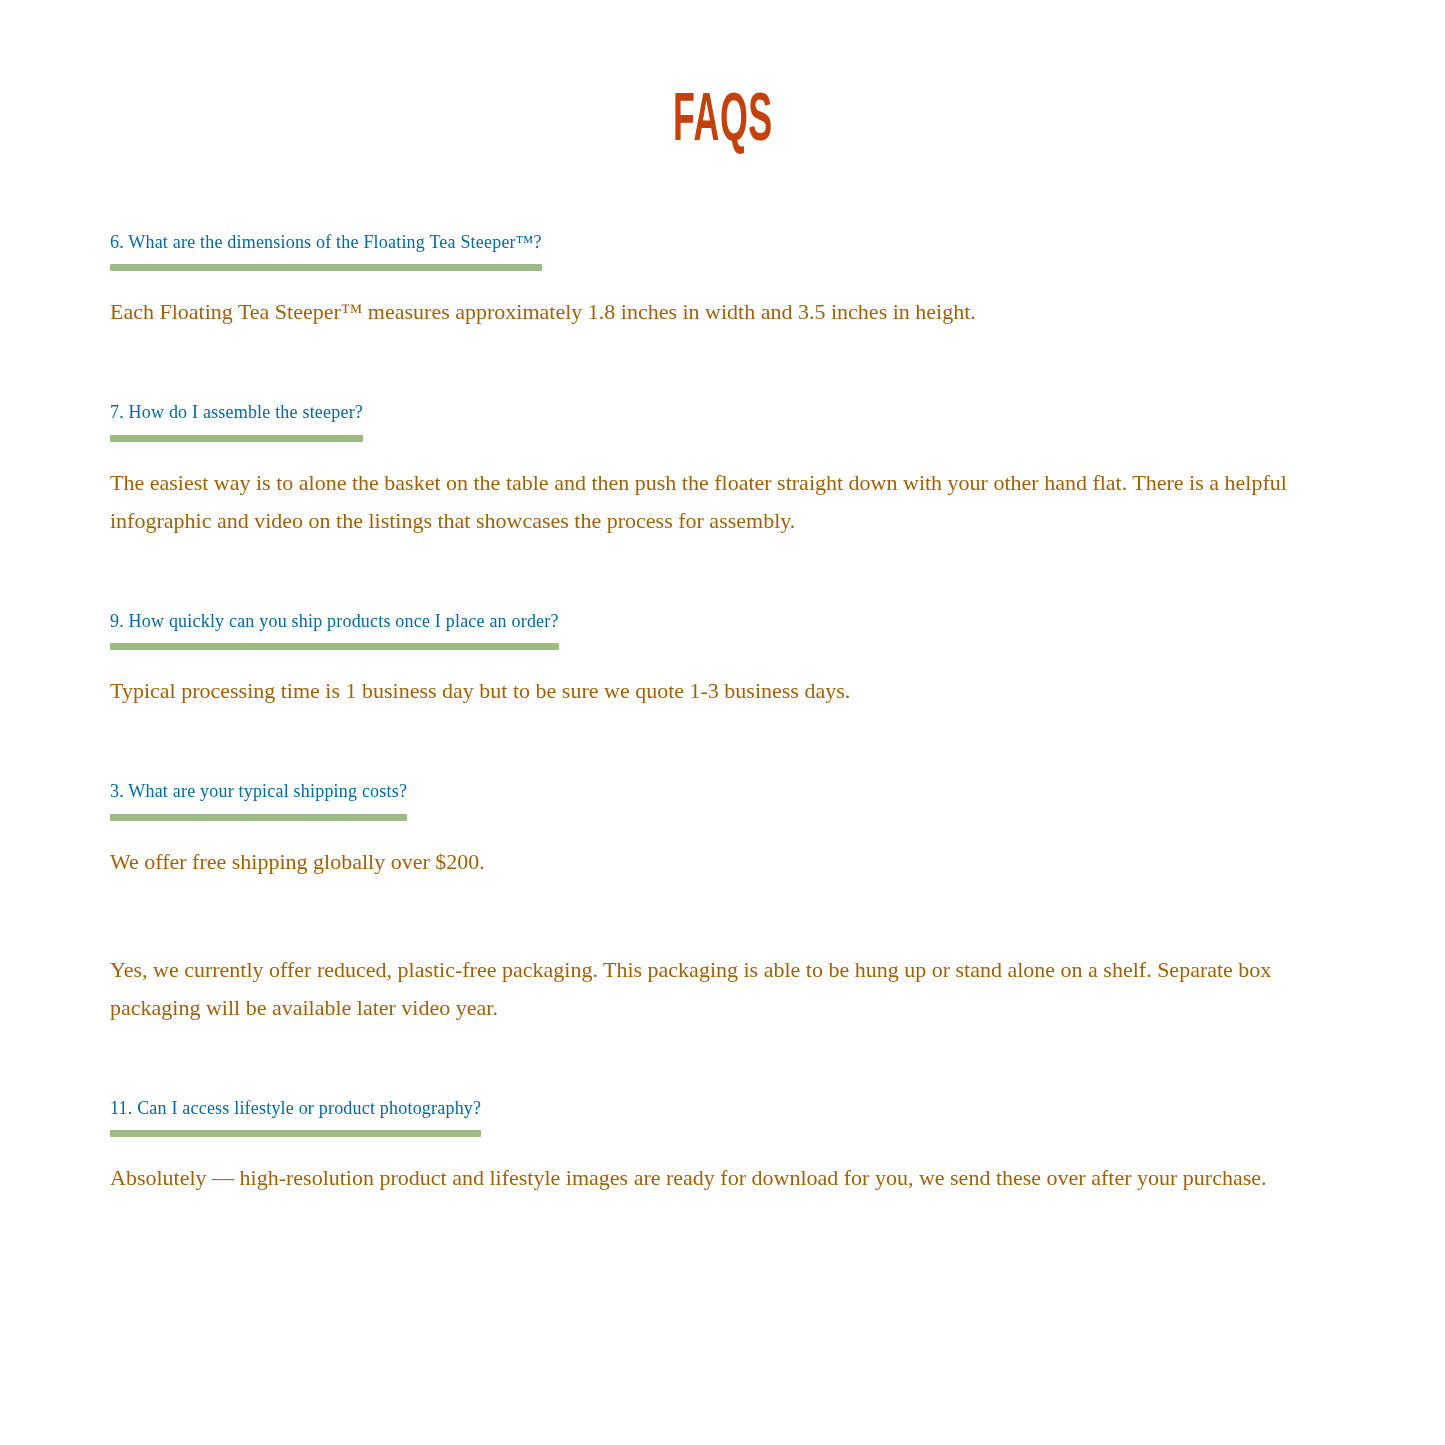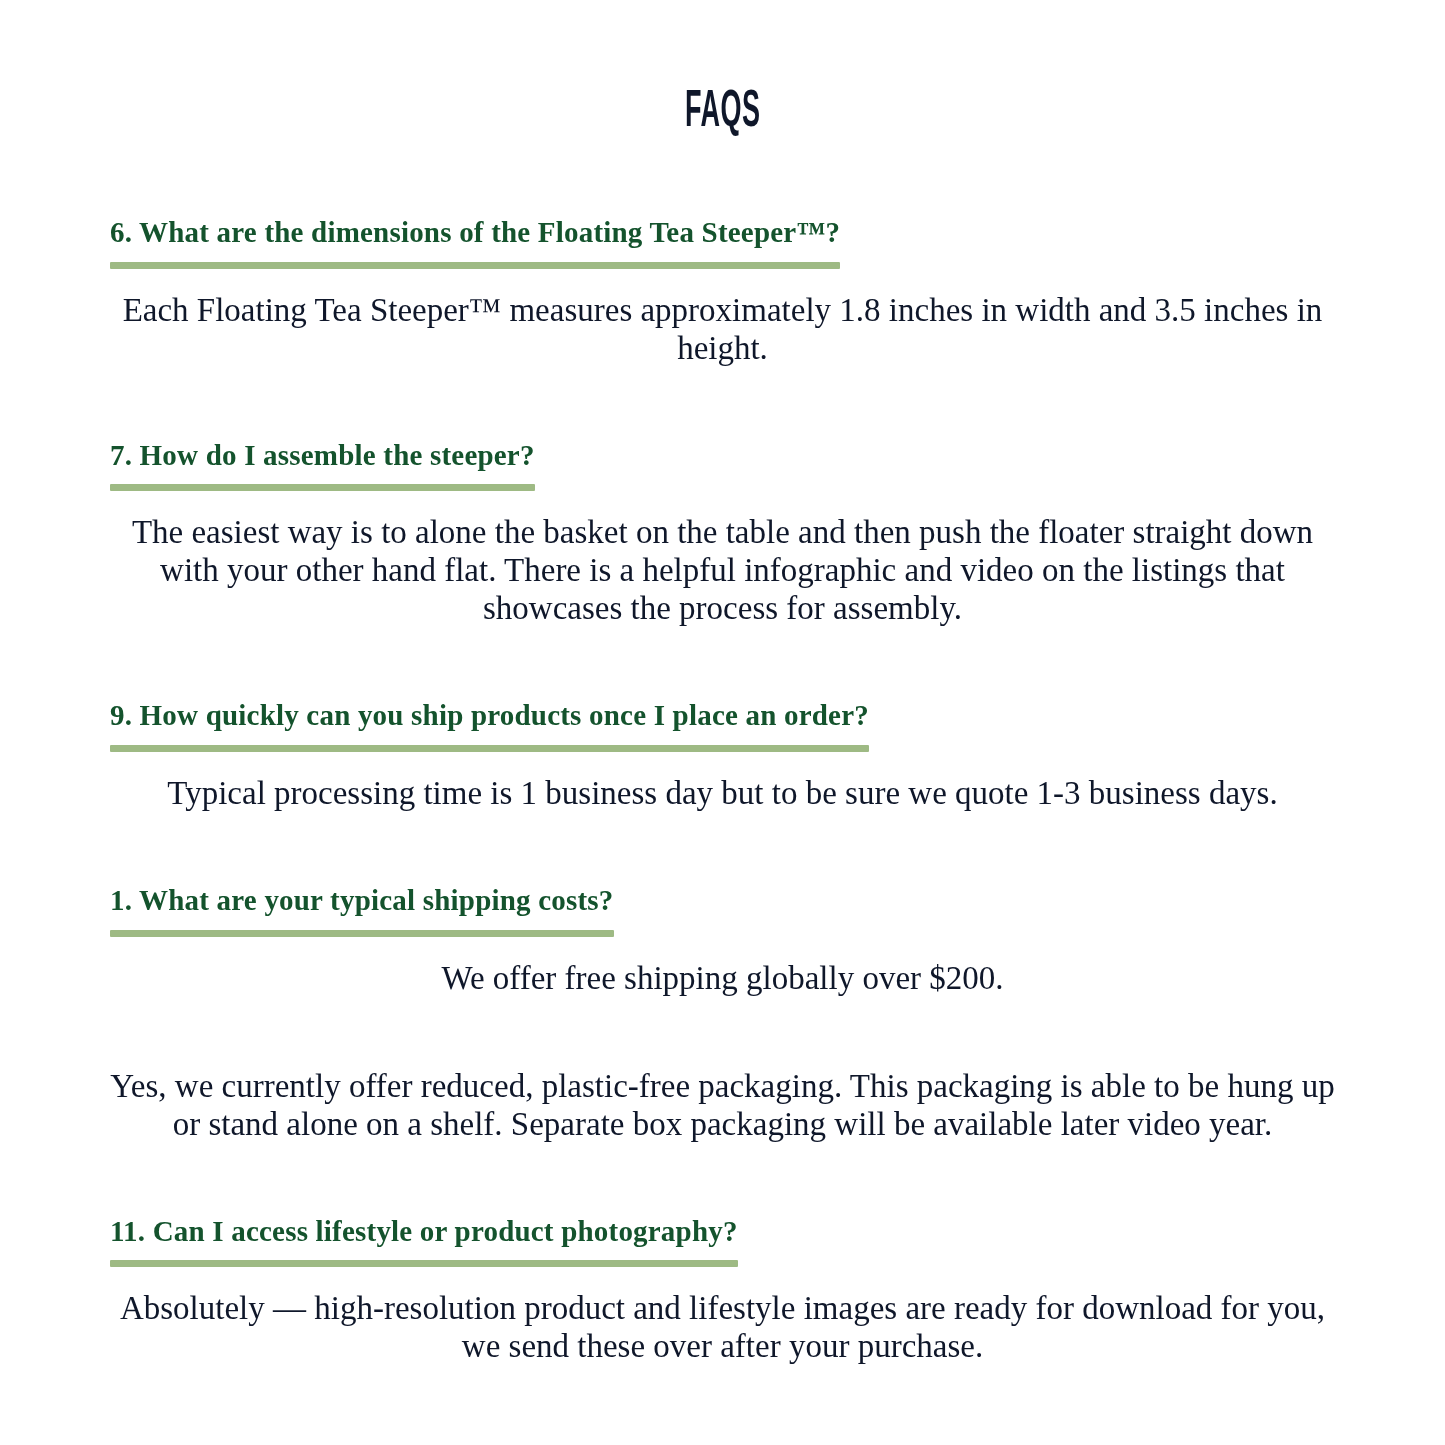--- a/index.html
+++ b/index.html
@@ -17,58 +17,57 @@
     padding: 82px 110px 40px 110px;
     background: #ffffff;
   }
   header.masthead {
     text-align: center;
     margin-bottom: 80px;
   }
   h1.page-title {
     font-family: "Liberation Sans", "DejaVu Sans", sans-serif;
     font-weight: 800;
-    font-size: 52px;
+    font-size: 69px;
     line-height: 1.0;
-    color: #0f172a;
+    color: #c2410c;
     letter-spacing: 1px;
   }
   h1.page-title .condense {
     display: inline-block;
     transform: scaleX(0.52);
     transform-origin: 50% 50%;
     white-space: nowrap;
   }
   section.faq {
     margin-bottom: 70px;
   }
   .qblock {
     display: table; 
   }
   h2.question {
-    font-size: 29px;
-    font-weight: 700;
+    font-size: 18px;
+    font-weight: 400;
     line-height: 1.3;
-    color: #14532d;
+    color: #0369a1;
     letter-spacing: 0.2px;
   }
   .q-underline {
     height: 7px;
     background: var(--accent);
     margin-top: 10px;
     border-radius: 1px;
   }
   p.answer {
-    font-size: 33px;
+    font-size: 22px;
     font-weight: 400;
     line-height: 38px;
-    color: #0f172a;
+    color: #a16207;
     margin-top: 22px;
     max-width: 1235px;
-    text-align: center;
   }
 </style>
 </head>
 <body>
 
 <div class="page">
 
   <header class="masthead">
     <h1 class="page-title"><span class="condense">FAQS</span></h1>
   </header>
@@ -94,21 +93,21 @@
     <section class="faq">
       <div class="qblock">
         <h2 class="question">9. How quickly can you ship products once I place an order?</h2>
         <div class="q-underline"></div>
       </div>
       <p class="answer">Typical processing time is 1 business day but to be sure we quote 1-3 business days.</p>
     </section>
 
     <section class="faq">
       <div class="qblock">
-        <h2 class="question">1. What are your typical shipping costs?</h2>
+        <h2 class="question">3. What are your typical shipping costs?</h2>
         <div class="q-underline"></div>
       </div>
       <p class="answer">We offer free shipping globally over $200.</p>
     </section>
 
     <section class="faq">
       <p class="answer">Yes, we currently offer reduced, plastic-free packaging. This packaging is able to be hung up or stand alone on a shelf. Separate box packaging will be available later video year.</p>
     </section>
 
     <section class="faq">

